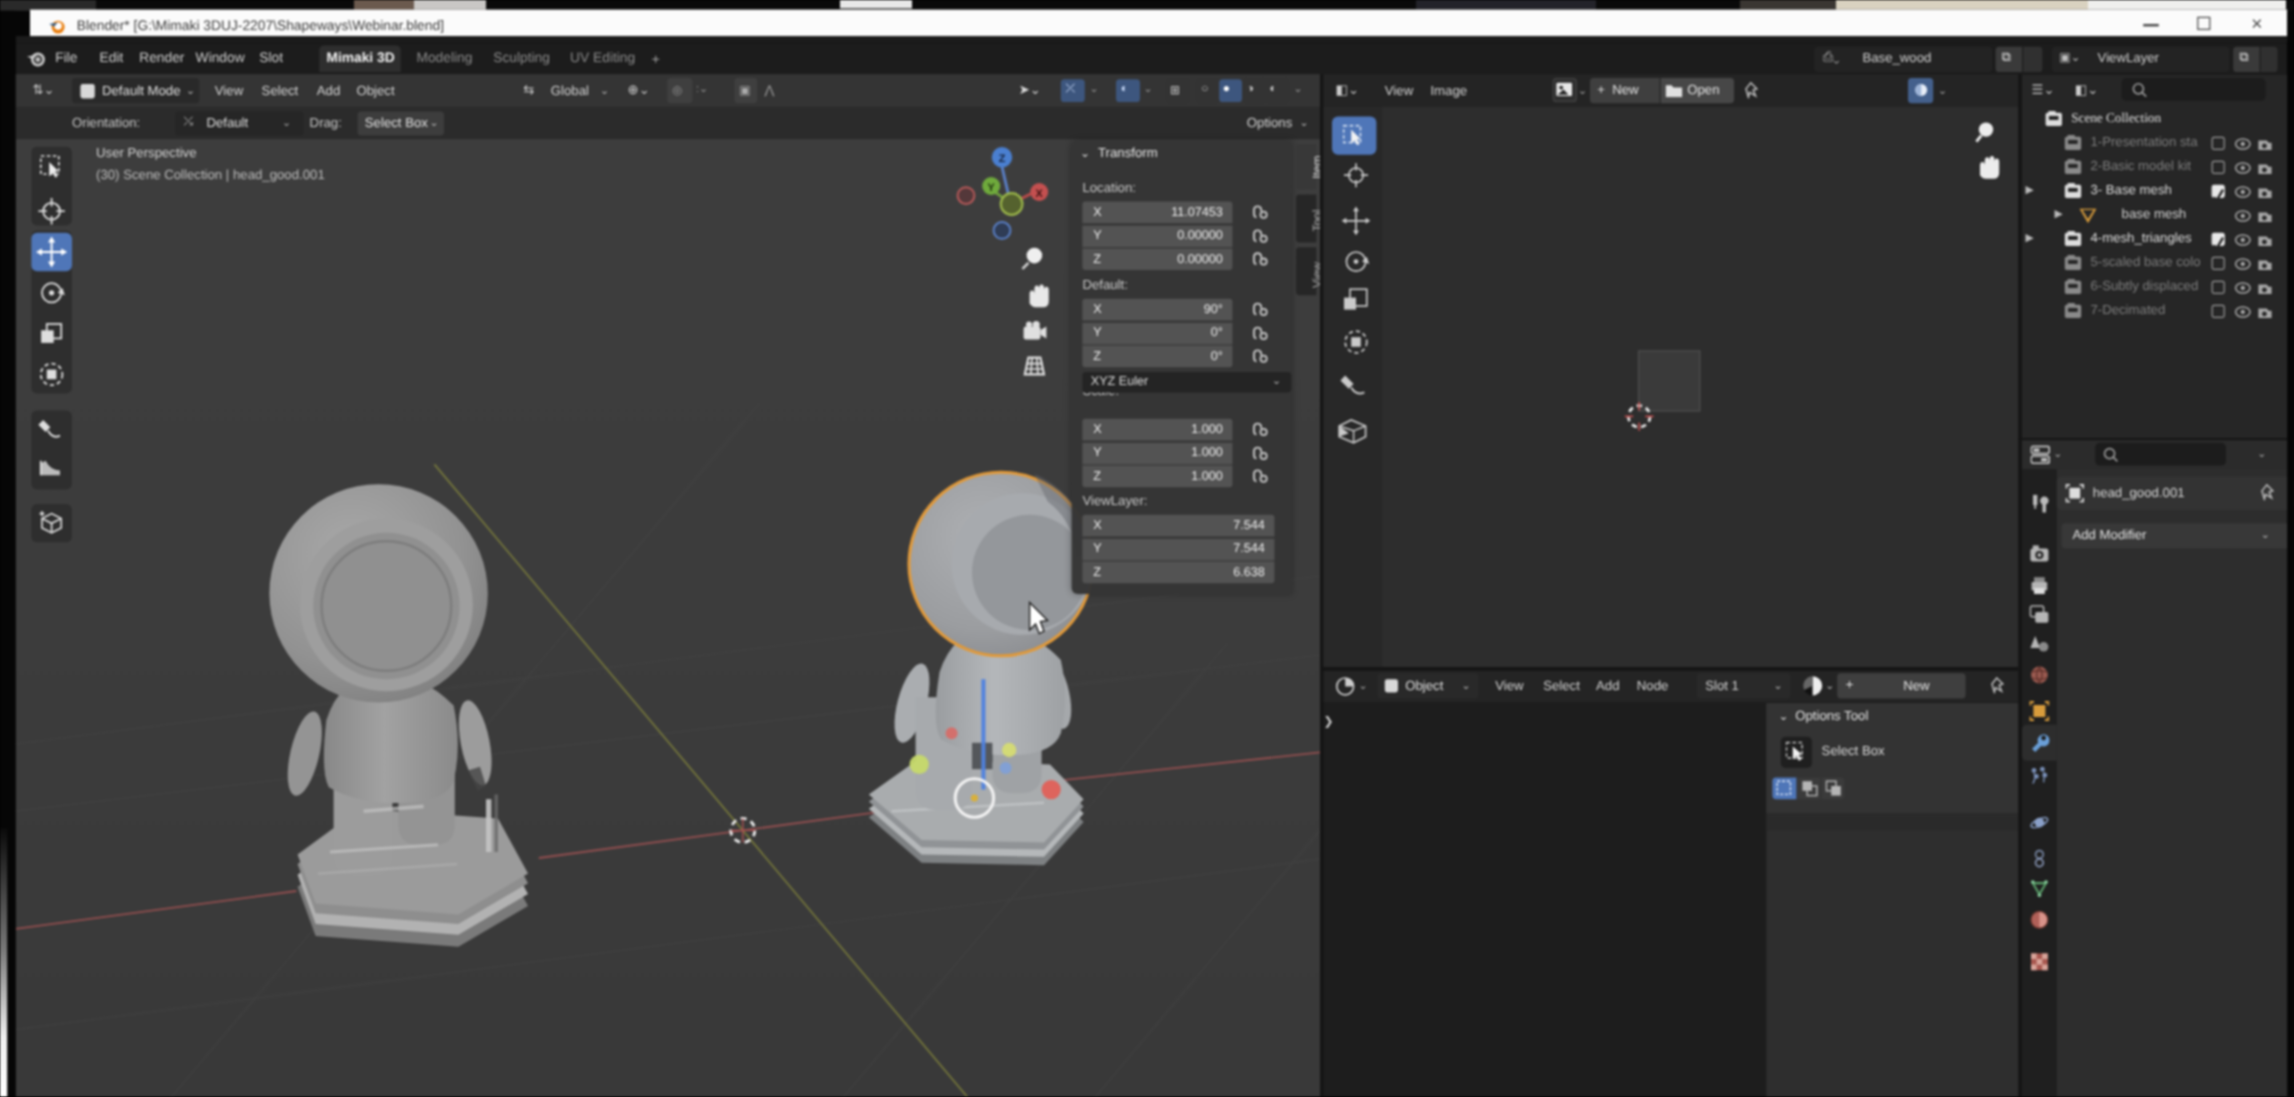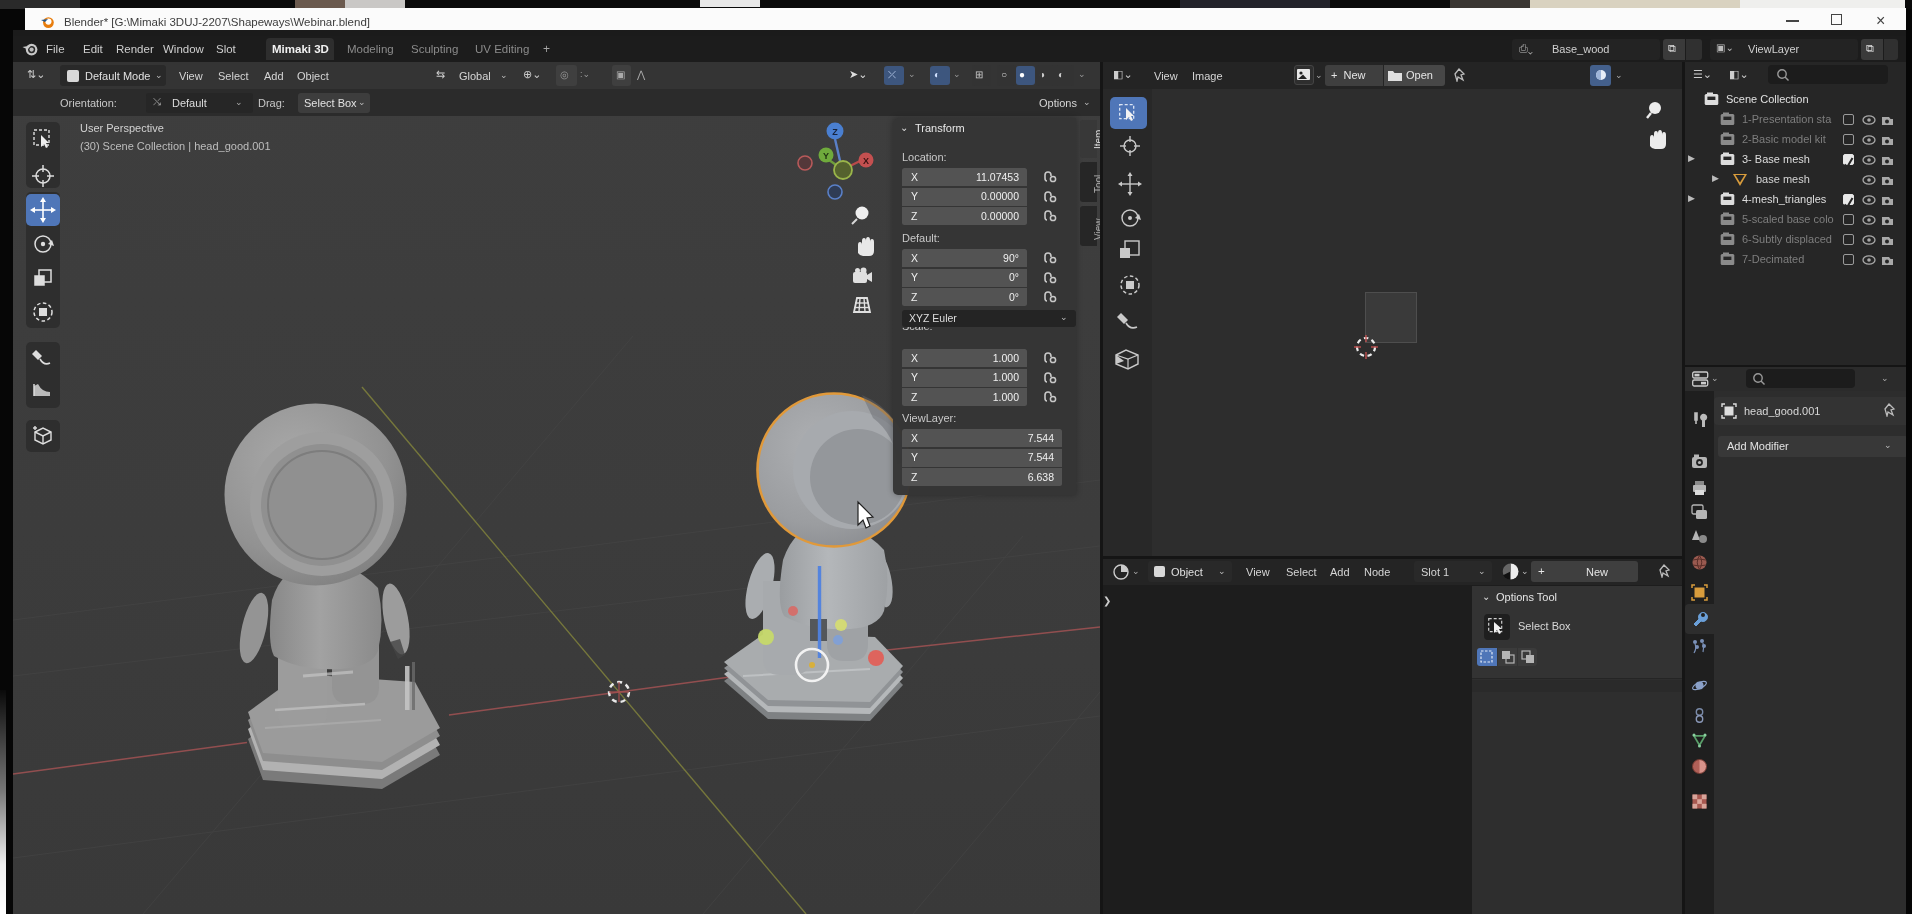--- a/index.html
+++ b/index.html
@@ -630,21 +630,21 @@
     .cbx { position:absolute; left:1843px; width:11px; height:11px; border:1.4px solid #9a9a9a; border-radius:2px; background:transparent; }
     .cbx.on { background:#e8e8e8; border-color:#e8e8e8; }
   </style>
 
   <div class="orow" style="top:90px;">
     <svg class="abs" style="left:22px;top:2px;" width="15" height="14">
         <rect x="0.7" y="2" width="13.6" height="11" rx="1.5" fill="#ddd"></rect>
         <rect x="3" y="0.5" width="6" height="3" fill="#ddd"></rect>
         <rect x="3.4" y="4.6" width="8" height="3.4" fill="#262626"></rect>
       </svg>
-    <span class="nm" style="color:#e0e0e0;">Scene Collection</span>
+    <span class="nm" style="color:#e0e0e0;font-family:Liberation Serif, serif;">Scene Collection</span>
   </div>
   <div class="orow" style="top:110px;">
     <svg class="abs" style="left:38px;top:2px;" width="15" height="14" opacity="0.55">
         <rect x="0.7" y="2" width="13.6" height="11" rx="1.5" fill="#ddd"></rect>
         <rect x="3" y="0.5" width="6" height="3" fill="#ddd"></rect>
         <rect x="3.4" y="4.6" width="8" height="3.4" fill="#262626"></rect>
       </svg>
     <span class="nm2 gray">1-Presentation sta</span>
   </div>
   <div class="orow" style="top:130px;">
@@ -663,21 +663,21 @@
         <rect x="3.4" y="4.6" width="8" height="3.4" fill="#262626"></rect>
       </svg>
     <span class="nm2" style="color:#dedede;">3- Base mesh</span>
   </div>
   <div class="orow" style="top:170px;">
     <span class="abs" style="left:30px;top:3px;font-size:9px;color:#bbb;">▶</span>
     <svg class="abs" style="left:50px;top:2px;" width="16" height="15">
         <polygon points="1,2 15,2 8,14" fill="#d89c3c"></polygon>
         <polygon points="3.4,3 12.6,3 8,10.5" fill="#262626"></polygon>
       </svg>
-    <span class="abs" style="left:74px;top:3px;color:#d5d5d5;text-align:right;">base mesh</span>
+    <span class="abs" style="left:86px;top:3px;color:#d5d5d5;text-align:right;">base mesh</span>
   </div>
   <div class="orow" style="top:190px;">
     <span class="abs" style="left:6px;top:3px;font-size:9px;color:#bbb;">▶</span>
     <svg class="abs" style="left:38px;top:2px;" width="15" height="14">
         <rect x="0.7" y="2" width="13.6" height="11" rx="1.5" fill="#ddd"></rect>
         <rect x="3" y="0.5" width="6" height="3" fill="#ddd"></rect>
         <rect x="3.4" y="4.6" width="8" height="3.4" fill="#262626"></rect>
       </svg>
     <span class="nm2" style="color:#dedede;">4-mesh_triangles</span>
   </div>

